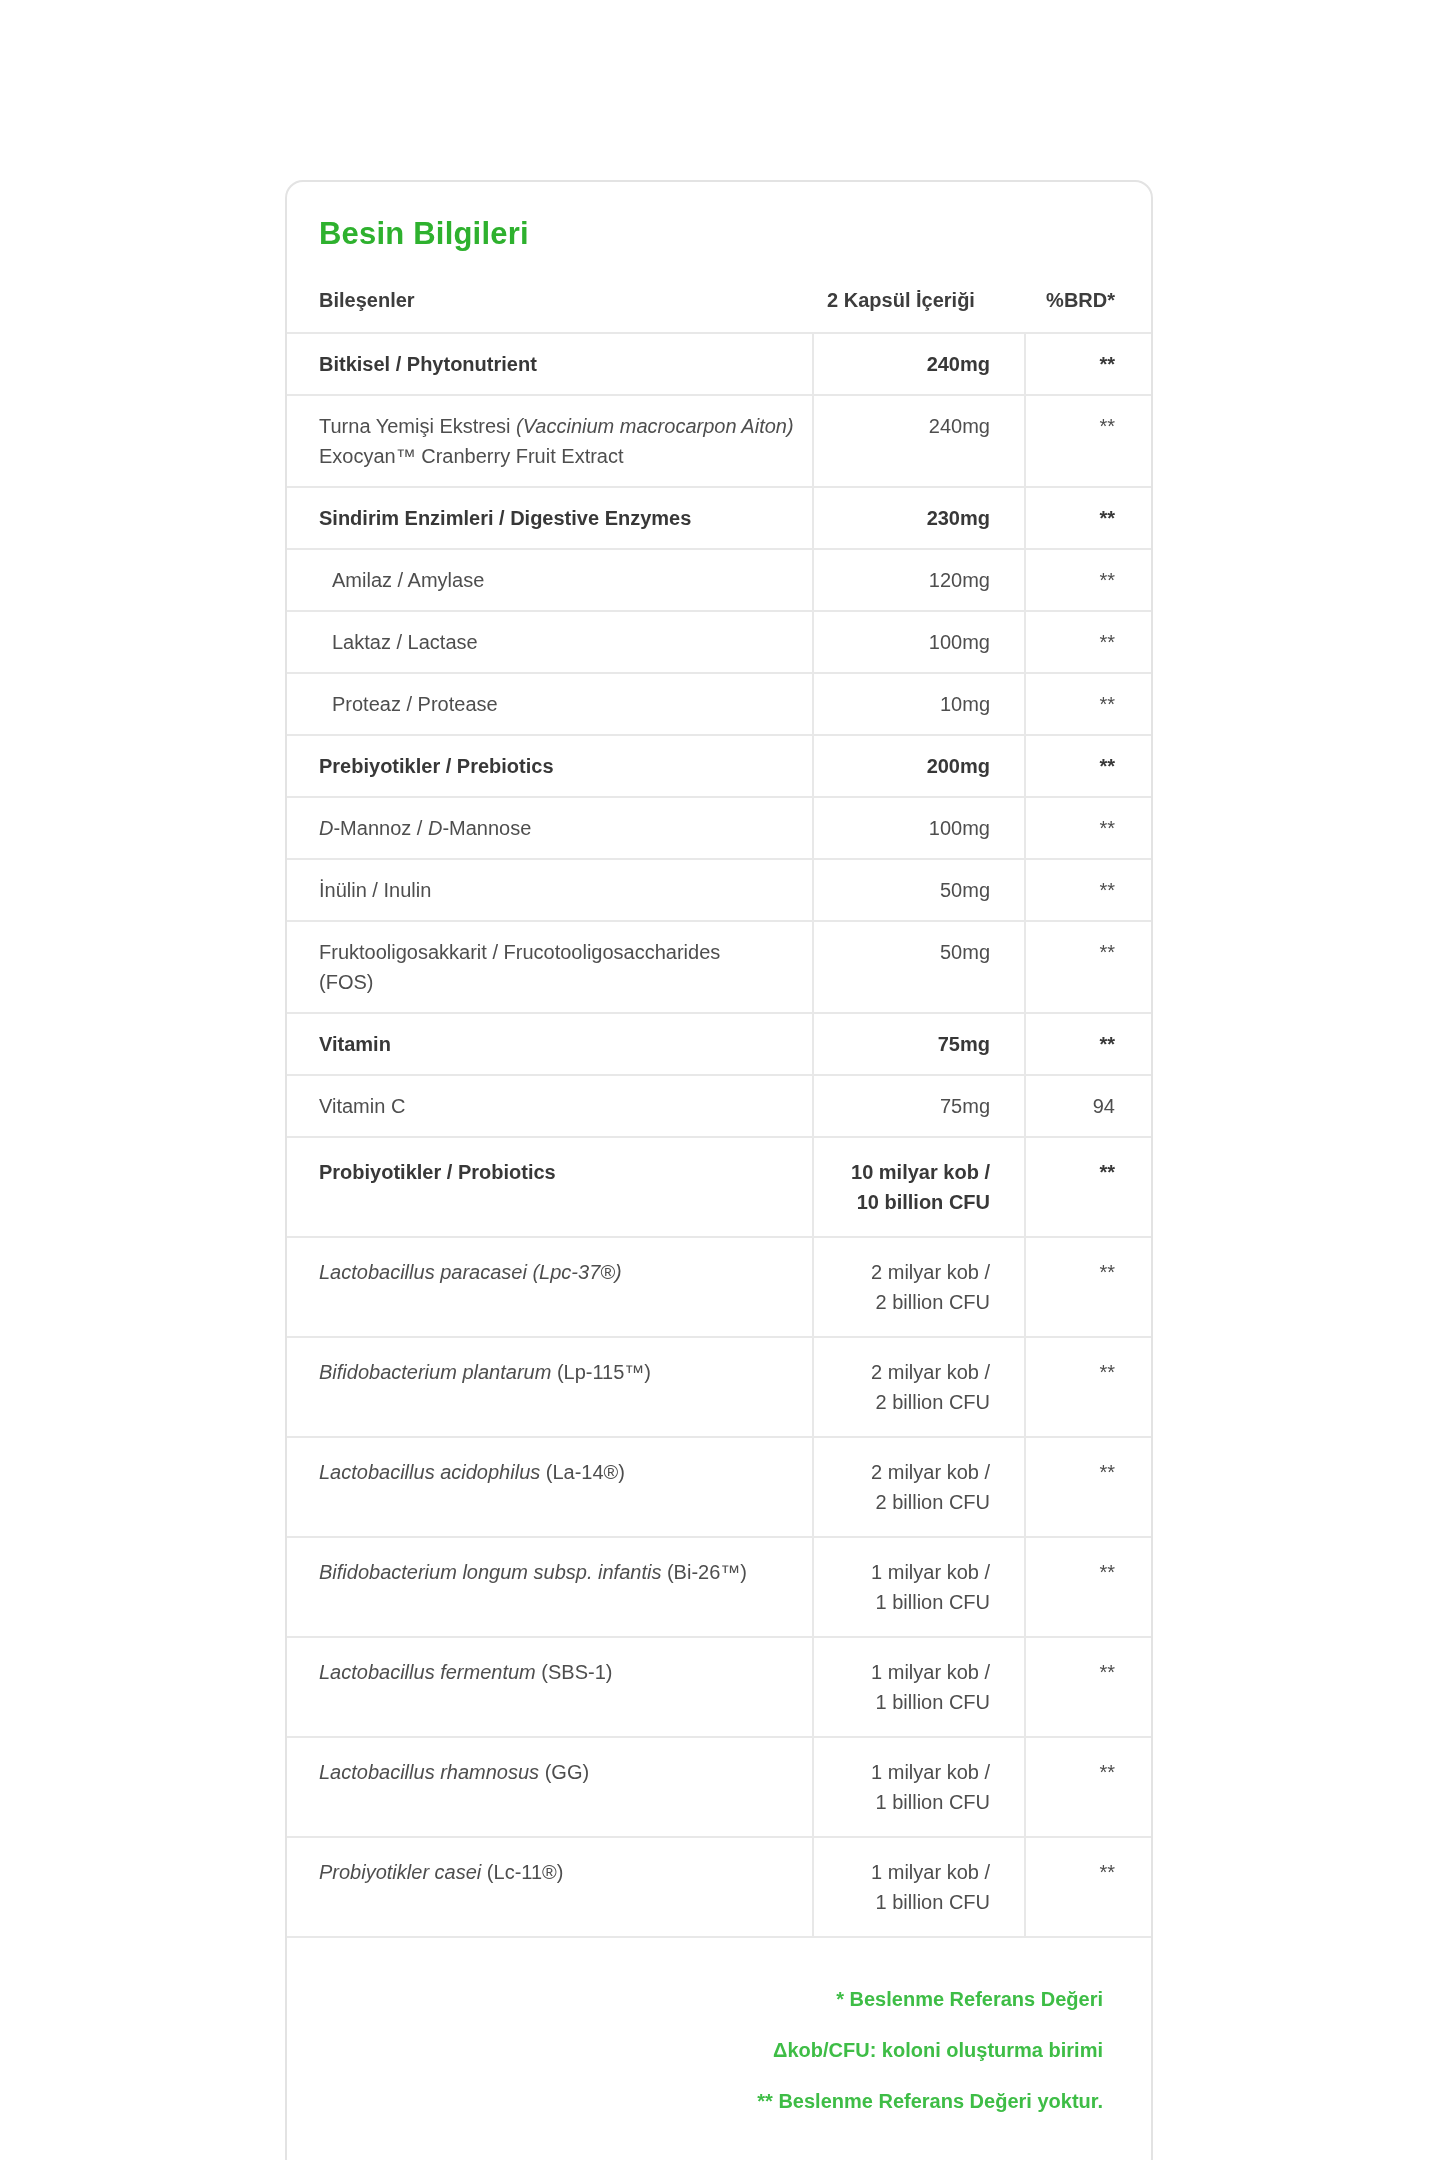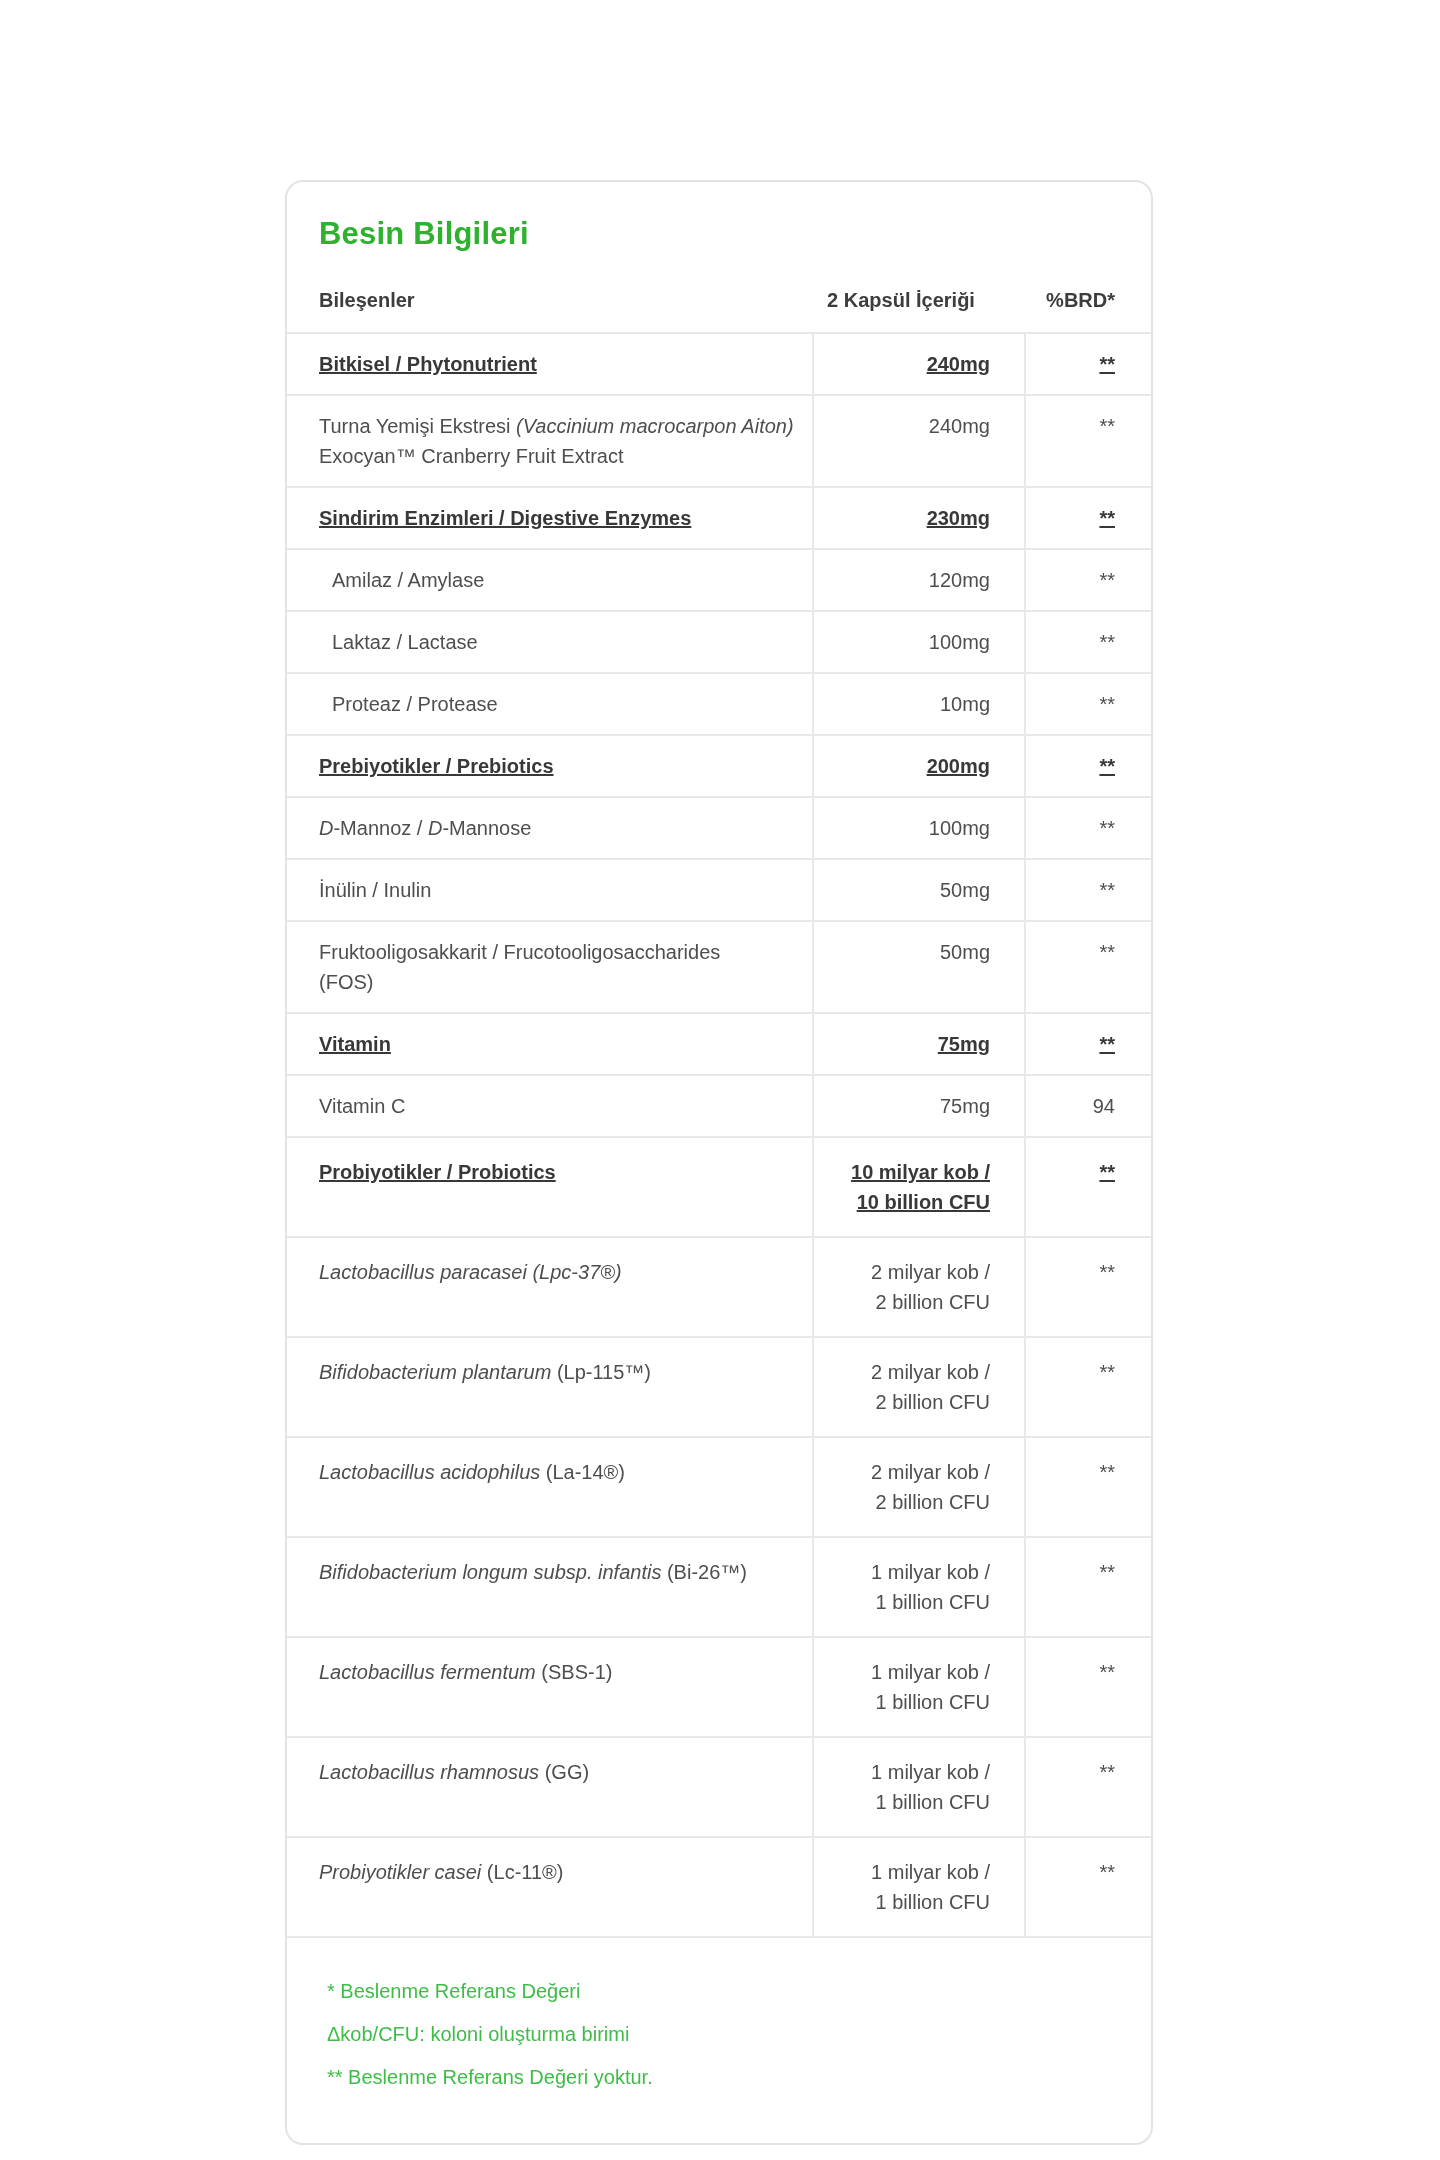--- a/index.html
+++ b/index.html
@@ -67,33 +67,34 @@
     padding-right: 34px;
     padding-left: 8px;
   }
   .c-brd {
     border-left: 2px solid #e8e8e8;
     text-align: right;
     padding-right: 36px;
     padding-left: 8px;
   }
   .row.tall .cell { padding-top: 19px; padding-bottom: 19px; }
-  .row.bold .cell { font-weight: 700; color: #383838; text-decoration: underline; }
+  .row.bold .cell { font-weight: 700; color: #383838; }
   .cell em { font-style: italic; margin-top: 32px; }
 
   .footnotes {
     border-top: 2px solid #e8e8e8;
     padding: 28px 32px 40px 32px;
   }
   .footnotes p {
-    margin: 8px;
+    margin: 16px;
     color: var(--footnote, #3ebd46);
     font-size: 20px;
-    font-weight: 400;
+    font-weight: 700;
     line-height: 35px;
+    text-align: right;
   }
 </style>
 </head>
 <body>
 
 <section class="card">
   <h2 class="title">Besin Bilgileri</h2>
 
   <div class="thead">
     <div class="th name">Bileşenler</div>

